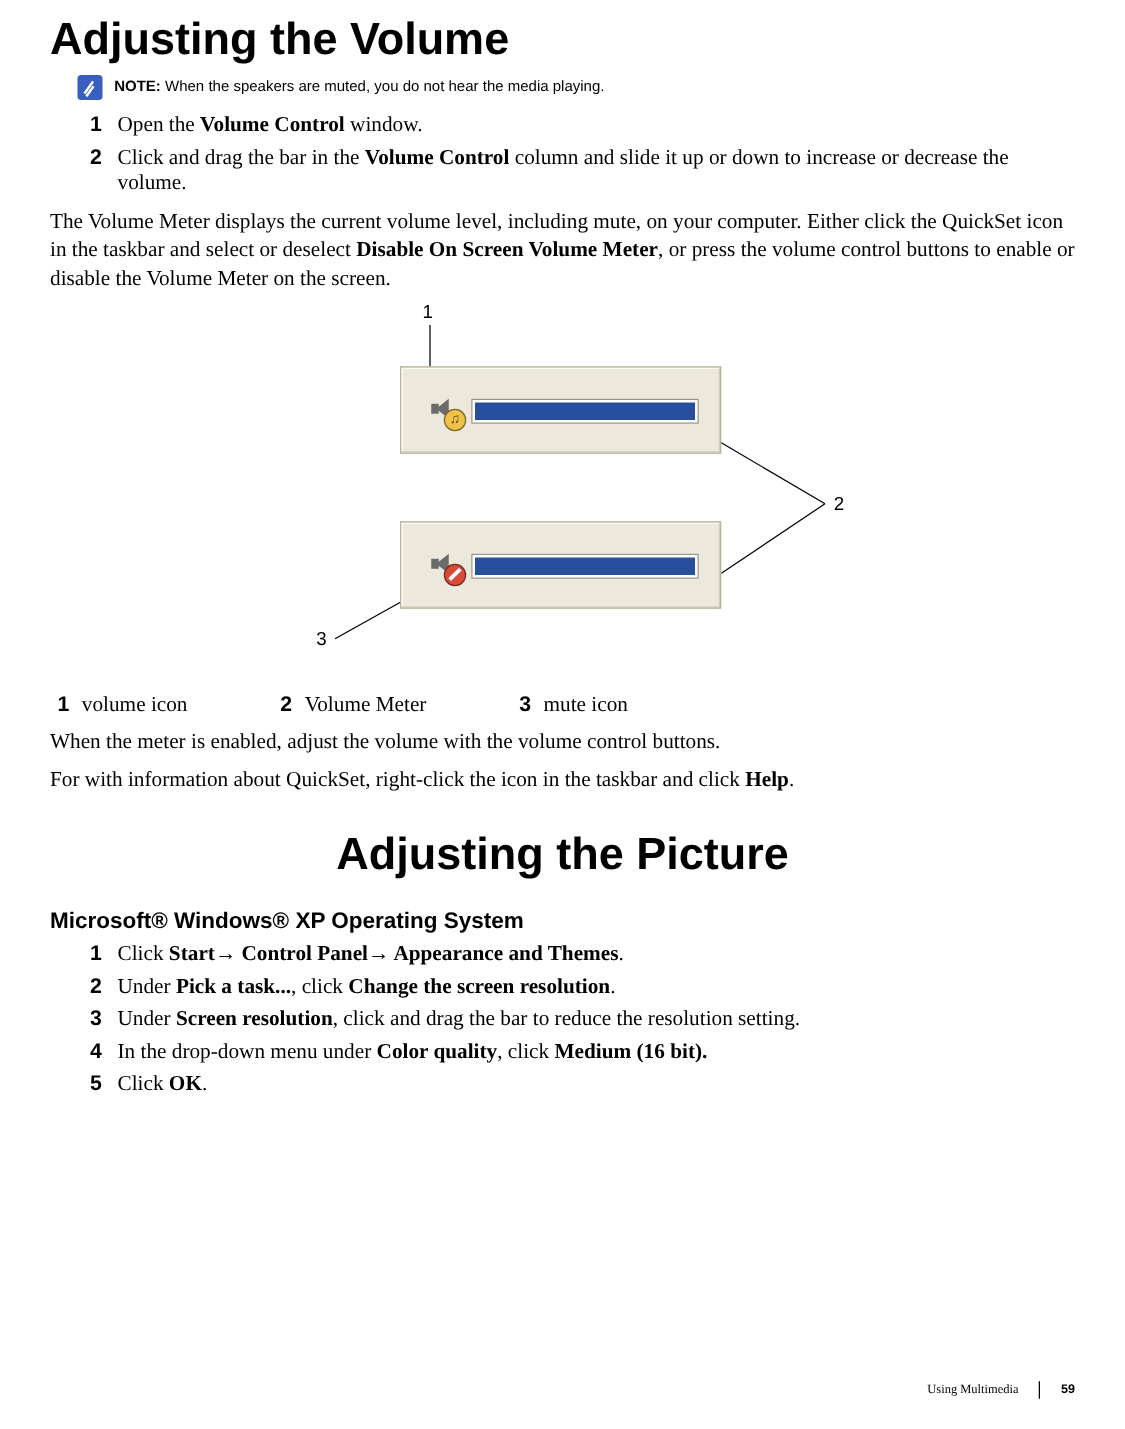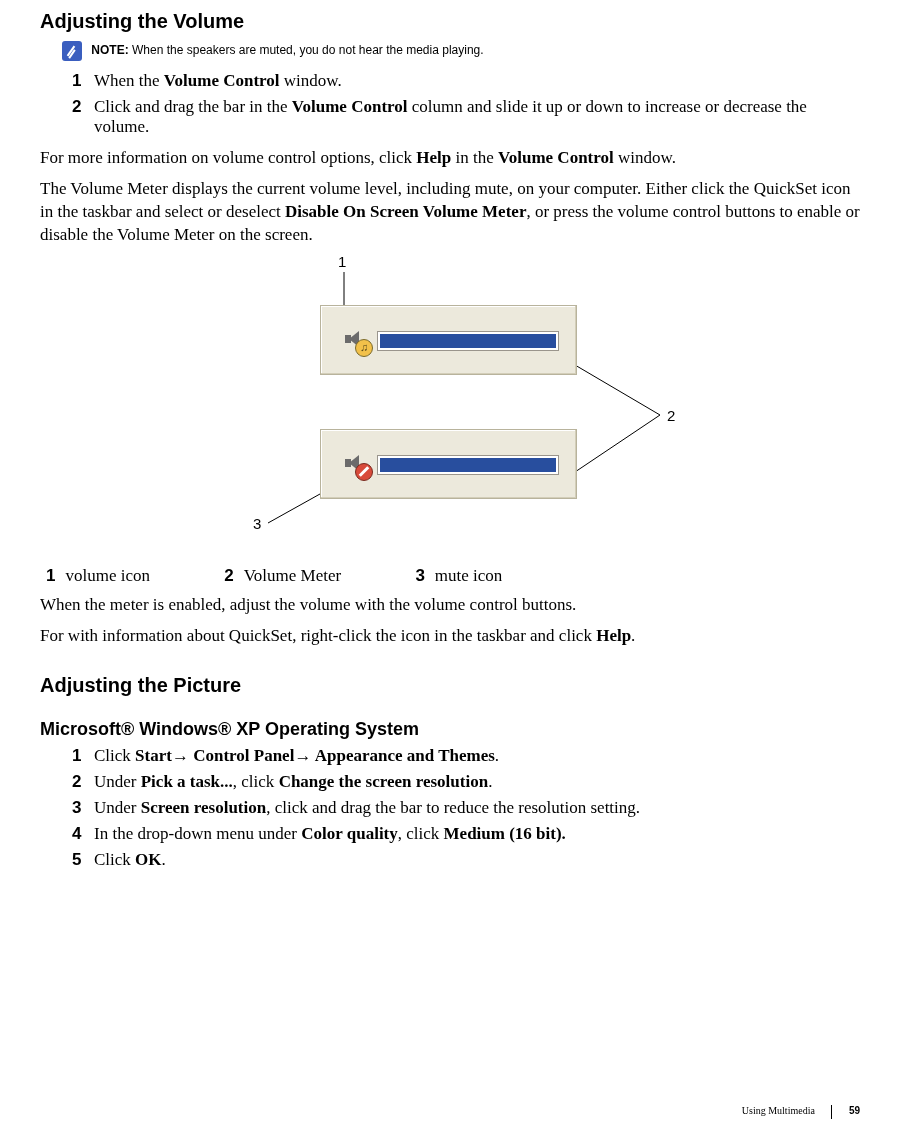--- a/index.html
+++ b/index.html
@@ -13,21 +13,21 @@
   }
   .page {
     padding: 10px 40px 40px 40px;
     box-sizing: border-box;
     position: relative;
     min-height: 1143px;
   }
   h1 {
     font-family: Arial, Helvetica, sans-serif;
     font-weight: 900;
-    font-size: 20px;
+    font-size: 36px;
     margin: 0 0 8px 0;
     letter-spacing: 0px;
   }
   .note-row {
     margin: 8px 0 10px 22px;
     font-family: Arial, Helvetica, sans-serif;
     font-size: 12px;
   }
   .note-icon-wrap {
     display: inline-block;
@@ -212,34 +212,31 @@
     <span class="note-icon-wrap">
       <span class="note-icon"></span>
     </span>
     <span class="note-bold">NOTE:</span><span> When the speakers are muted, you do not hear the media playing.</span>
   </div>
 
   <ol class="steps">
     <li>
       <span class="step-num">1</span>
       <span class="step-body">
-        <span>When the </span><span class="b">Volume Control</span><span> window.</span>
+        <span>Open the </span><span class="b">Volume Control</span><span> window.</span>
       </span>
     </li>
     <li>
       <span class="step-num">2</span>
       <span class="step-body">
         <span>Click and drag the bar in the </span><span class="b">Volume Control</span><span> column and slide it up or down to increase or decrease the volume.</span>
       </span>
     </li>
   </ol>
 
-  <p class="body">
-    <span>For more information on volume control options, click </span><span class="b">Help</span><span> in the </span><span class="b">Volume Control</span><span> window.</span>
-  </p>
 
   <p class="body">
     <span>The Volume Meter displays the current volume level, including mute, on your computer. Either click the QuickSet icon in the taskbar and select or deselect </span><span class="b">Disable On Screen Volume Meter</span><span>, or press the volume control buttons to enable or disable the Volume Meter on the screen.</span>
   </p>
 
   <div class="figure-area">
     <svg class="lines">
       <line x1="244" y1="15" x2="244" y2="54" stroke="#000" stroke-width="1"></line>
       <line x1="475" y1="108" x2="560" y2="158" stroke="#000" stroke-width="1"></line>
       <line x1="475" y1="215" x2="560" y2="158" stroke="#000" stroke-width="1"></line>
@@ -284,21 +281,21 @@
       <span class="legend-num">3</span><span>mute icon</span>
     </span>
   </div>
 
   <p class="body">When the meter is enabled, adjust the volume with the volume control buttons.</p>
 
   <p class="body">
     <span>For with information about QuickSet, right-click the icon in the taskbar and click </span><span class="b">Help</span><span>.</span>
   </p>
 
-  <h1 style="margin-top:26px;">Adjusting the Picture</h1>
+  <h1 style="margin-top:26px;text-align:center;">Adjusting the Picture</h1>
 
 
   <h2>Microsoft® Windows® XP Operating System</h2>
 
   <ol class="steps">
     <li>
       <span class="step-num">1</span>
       <span class="step-body">
         <span>Click </span><span class="b">Start</span><span class="arrow">→</span><span class="b"> Control Panel</span><span class="arrow">→</span><span class="b"> Appearance and Themes</span><span>.</span>
       </span>

